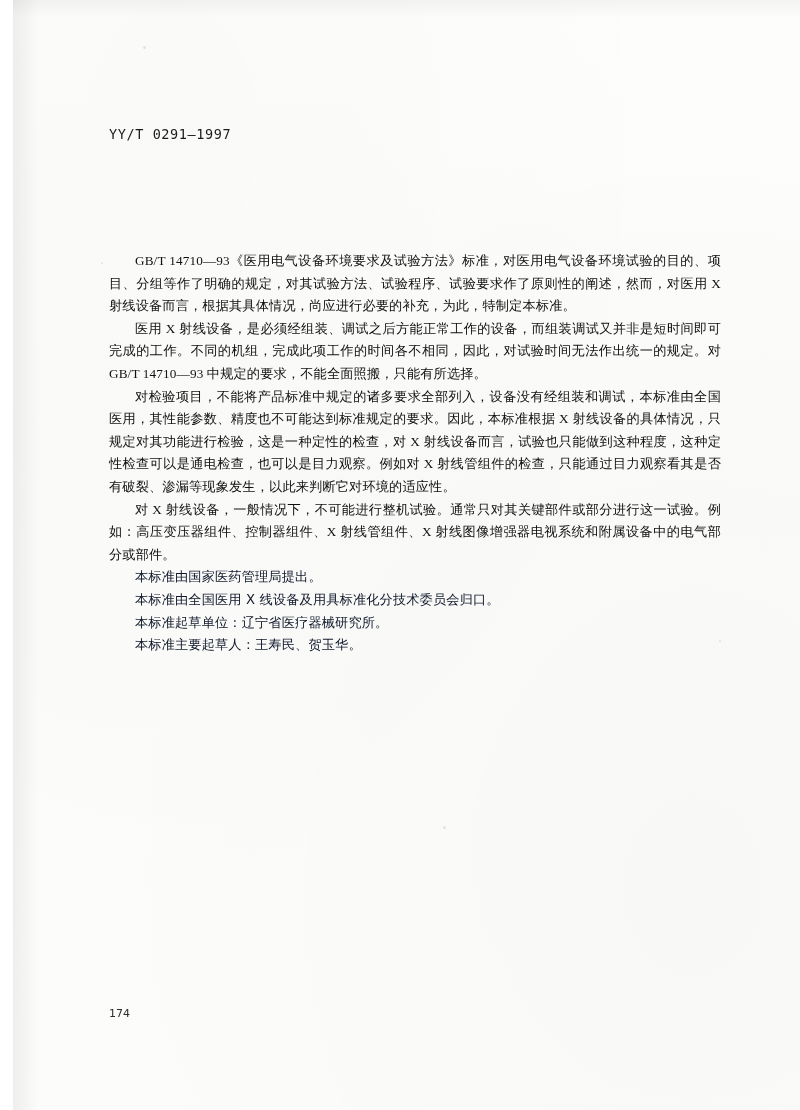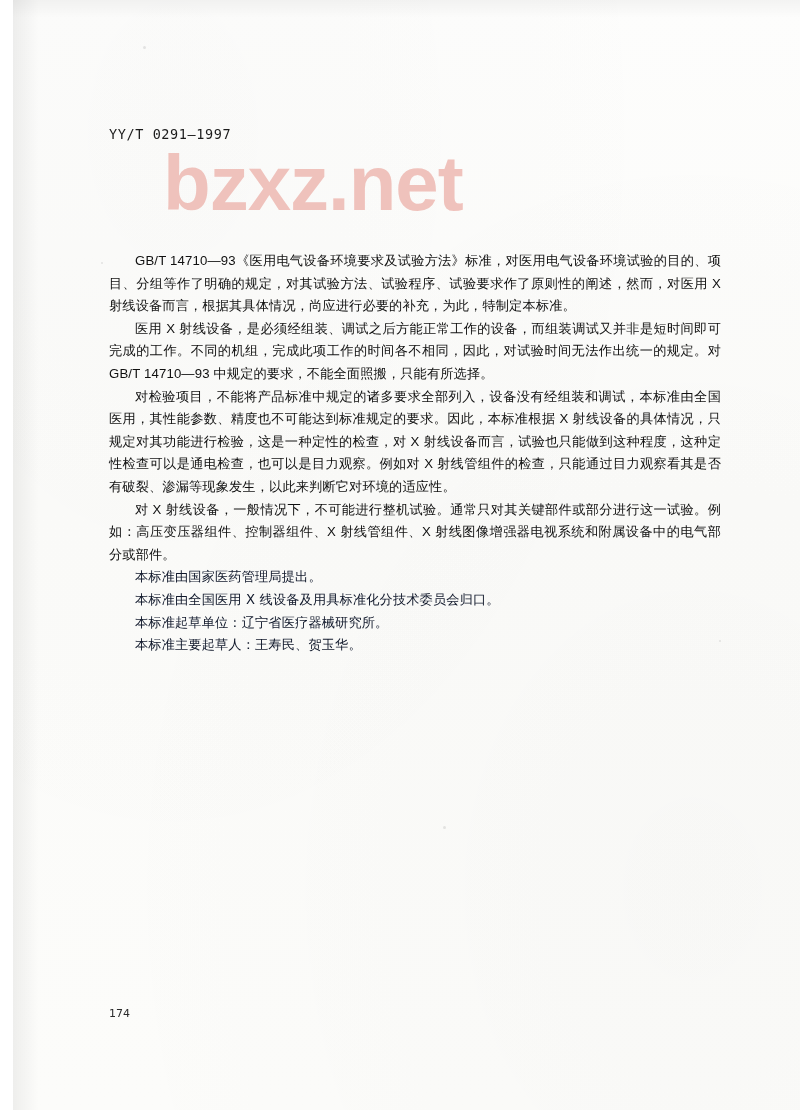--- a/index.html
+++ b/index.html
@@ -79,21 +79,21 @@
     color: #101010;
   }
 
   .body-block {
     position: absolute;
     left: 96px;
     top: 250px;
     width: 612px;
   }
   .para {
-    font-family: Liberation Sans, sans-serif;
+    font-family: Liberation Serif, serif;
     font-size: 13.2px;
     line-height: 22.6px;
     text-align: justify;
     text-justify: inter-ideograph;
     color: #101010;
     margin: 0 0 0 0;
     letter-spacing: 0.15px;
   }
   .para.indent {
     text-indent: 26px;
@@ -132,21 +132,20 @@
   <div class="edge-shade-left"></div>
   <div class="edge-shade-top"></div>
 
   <div class="speck" style="left:130px; top:46px; width:3px; height:3px;"></div>
   <div class="speck" style="left:88px; top:262px; width:2px; height:2px;"></div>
   <div class="speck" style="left:706px; top:640px; width:2px; height:2px;"></div>
   <div class="speck" style="left:430px; top:826px; width:3px; height:3px;"></div>
 
   <div class="std-number">YY/T 0291—1997</div>
 
-  <div class="watermark">bzxz.net</div>
 
 
   <div class="body-block">
     <p class="para indent">GB/T 14710—93《医用电气设备环境要求及试验方法》标准，对医用电气设备环境试验的目的、项目、分组等作了明确的规定，对其试验方法、试验程序、试验要求作了原则性的阐述，然而，对医用 X 射线设备而言，根据其具体情况，尚应进行必要的补充，为此，特制定本标准。</p>
     <p class="para indent">医用 X 射线设备，是必须经组装、调试之后方能正常工作的设备，而组装调试又并非是短时间即可完成的工作。不同的机组，完成此项工作的时间各不相同，因此，对试验时间无法作出统一的规定。对 GB/T 14710—93 中规定的要求，不能全面照搬，只能有所选择。</p>
     <p class="para indent">对检验项目，不能将产品标准中规定的诸多要求全部列入，设备没有经组装和调试，本标准由全国医用，其性能参数、精度也不可能达到标准规定的要求。因此，本标准根据 X 射线设备的具体情况，只规定对其功能进行检验，这是一种定性的检查，对 X 射线设备而言，试验也只能做到这种程度，这种定性检查可以是通电检查，也可以是目力观察。例如对 X 射线管组件的检查，只能通过目力观察看其是否有破裂、渗漏等现象发生，以此来判断它对环境的适应性。</p>
     <p class="para indent">对 X 射线设备，一般情况下，不可能进行整机试验。通常只对其关键部件或部分进行这一试验。例如：高压变压器组件、控制器组件、X 射线管组件、X 射线图像增强器电视系统和附属设备中的电气部分或部件。</p>
 
     <div class="list-para">本标准由国家医药管理局提出。</div>
     <div class="list-para">本标准由全国医用 X 线设备及用具标准化分技术委员会归口。</div>

